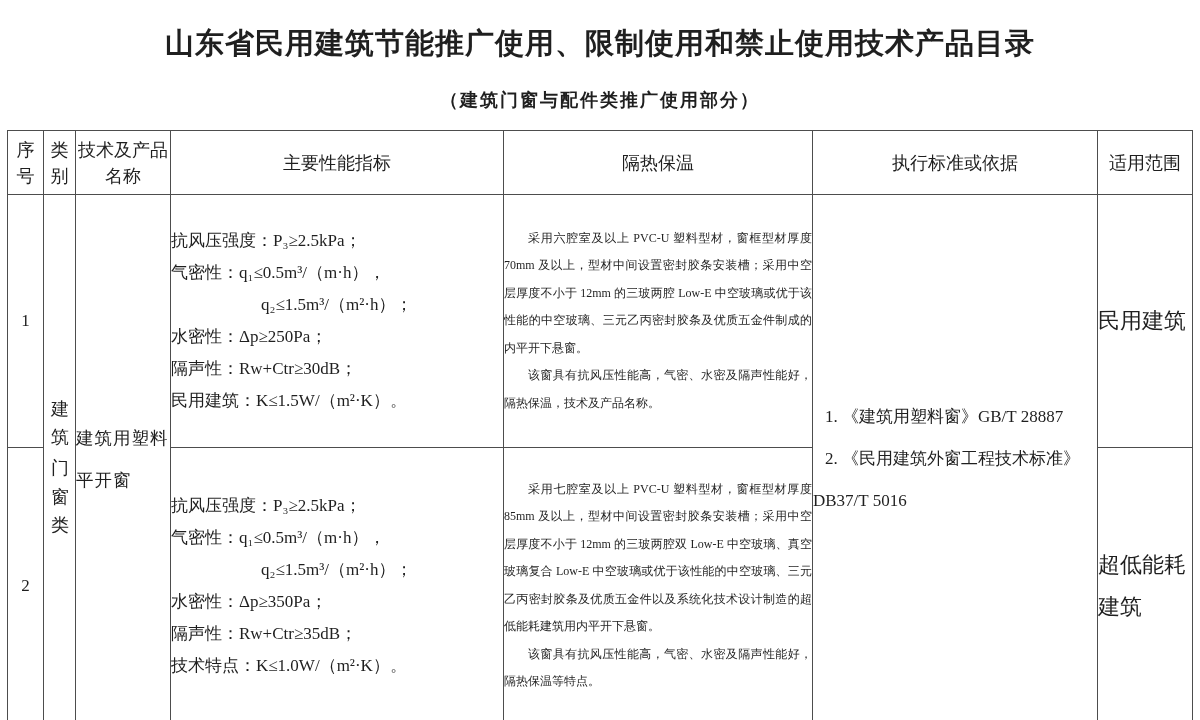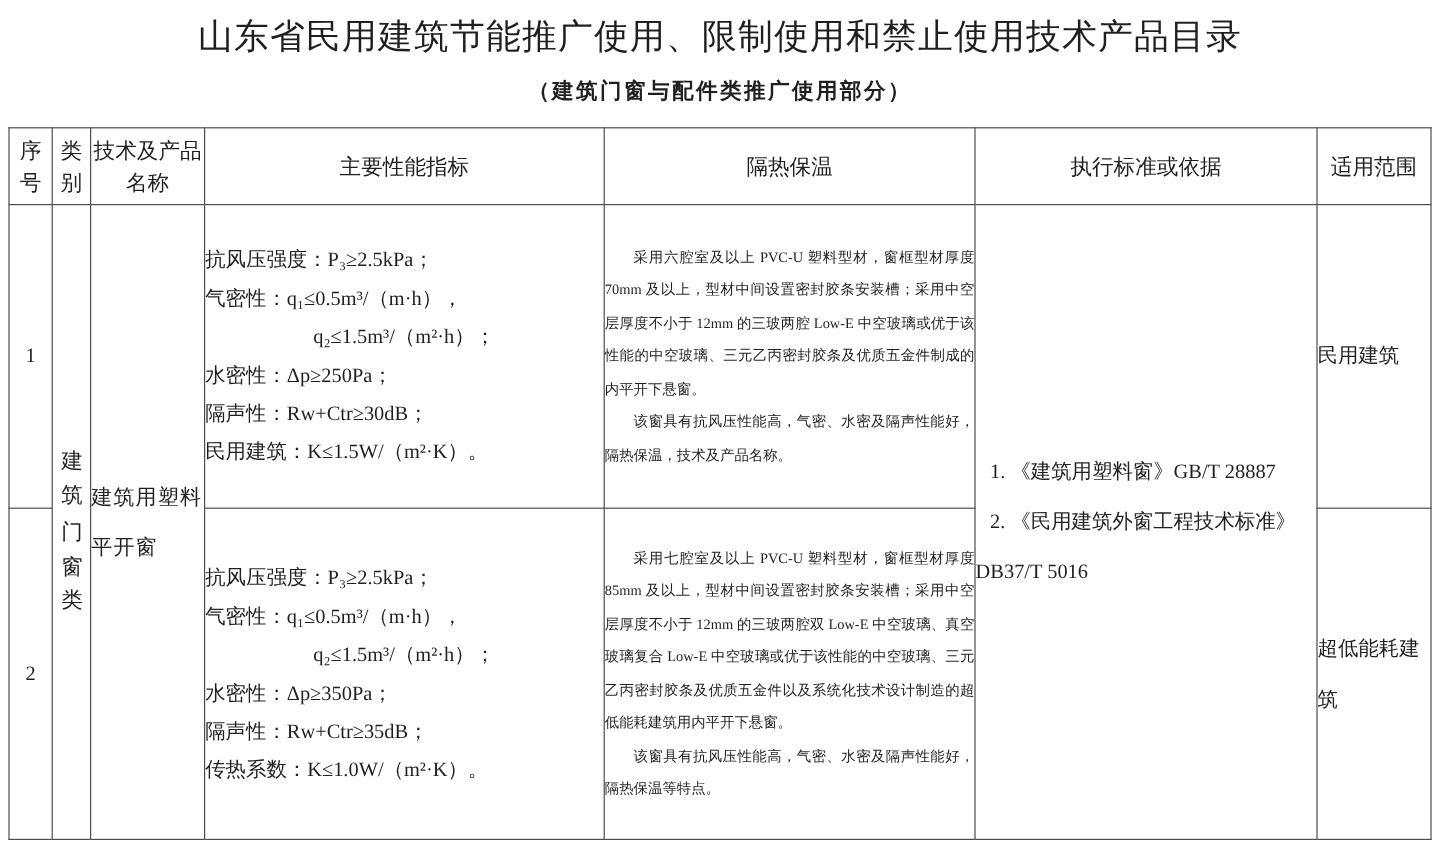--- a/index.html
+++ b/index.html
@@ -10,25 +10,25 @@
   .page {
     position: relative;
     width: 1200px;
     height: 720px;
     background: #ffffff;
     color: #1f1f1f;
     font-family: "Liberation Serif", "DejaVu Serif", serif;
     overflow: hidden;
   }
   .doc-title {
-    margin: 0;
+    margin: 12px;
     padding-top: 12px;
     text-align: center;
     font-size: 29px;
-    font-weight: normal;
+    font-weight: bold;
     letter-spacing: 1px;
     line-height: 38px;
   }
   .doc-subtitle {
     margin: 0;
     padding-top: 12px;
     text-align: center;
     font-size: 18px;
     font-weight: bold;
     letter-spacing: 2px;
@@ -106,21 +106,21 @@
     padding: 0 2px;
   }
   .standards-line {
     line-height: 42px;
     white-space: nowrap;
   }
   .standards-line.numbered {
     padding-left: 12px;
   }
   td.scope-cell {
-    font-size: 17px;
+    font-size: 22px;
     padding: 0 3px;
     line-height: 42px;
     font-family: Liberation Serif, serif;
   }
 </style>
 </head>
 <body>
 
 <div class="page">
 
@@ -175,21 +175,21 @@
       </tr>
 
       <tr class="row-2">
         <td class="serial-cell">2</td>
         <td class="perf-cell">
           <div class="perf-line">抗风压强度：P₃≥2.5kPa；</div>
           <div class="perf-line">气密性：q₁≤0.5m³/（m·h），</div>
           <div class="perf-line perf-indent">q₂≤1.5m³/（m²·h）；</div>
           <div class="perf-line">水密性：Δp≥350Pa；</div>
           <div class="perf-line">隔声性：Rw+Ctr≥35dB；</div>
-          <div class="perf-line">传热系数：K≤1.0W/（m²·K）。</div>
+          <div class="perf-line">技术特点：K≤1.0W/（m²·K）。</div>
         </td>
         <td class="feature-cell">
           <p class="feature-para">采用七腔室及以上 PVC-U 塑料型材，窗框型材厚度 85mm 及以上，型材中间设置密封胶条安装槽；采用中空层厚度不小于 12mm 的三玻两腔双 Low-E 中空玻璃、真空玻璃复合 Low-E 中空玻璃或优于该性能的中空玻璃、三元乙丙密封胶条及优质五金件以及系统化技术设计制造的超低能耗建筑用内平开下悬窗。</p>
           <p class="feature-para">该窗具有抗风压性能高，气密、水密及隔声性能好，隔热保温等特点。</p>
         </td>
         <td class="scope-cell">超低能耗建筑</td>
       </tr>
     </tbody>
   </table>
 </div>

